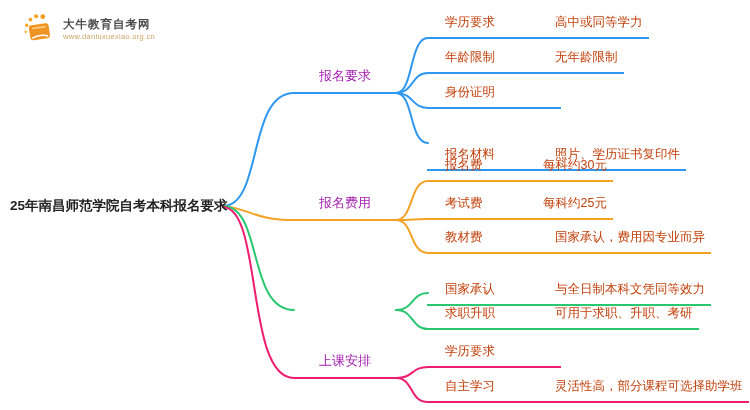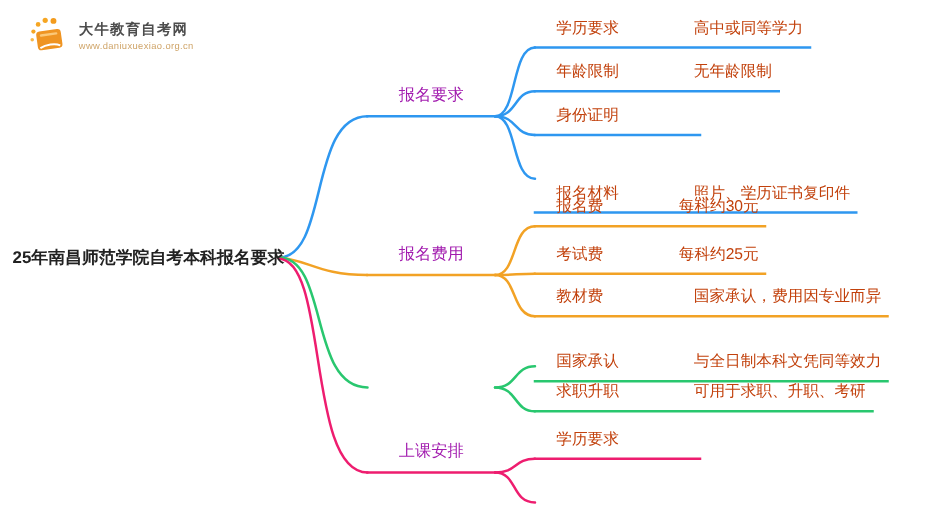--- a/index.html
+++ b/index.html
@@ -126,14 +126,18 @@
     <span class="rvalue">与全日制本科文凭同等效力</span>
   </div>
   <div class="row" style="top: 305px; border-bottom-color: rgb(41, 199, 111);">
     <span class="rlabel">求职升职</span>
     <span class="rvalue">可用于求职、升职、考研</span>
   </div>
 
   <div class="row" style="top: 343px; border-bottom-color: rgb(238, 29, 111);">
     <span class="rlabel">学历要求</span>
   </div>
+  <div class="row" style="top: 378px; border-bottom-color: rgb(238, 29, 111);">
+    <span class="rlabel">自主学习</span>
+    <span class="rvalue">灵活性高，部分课程可选择助学班</span>
+  </div>
 
 </div>
 
 </body></html>

